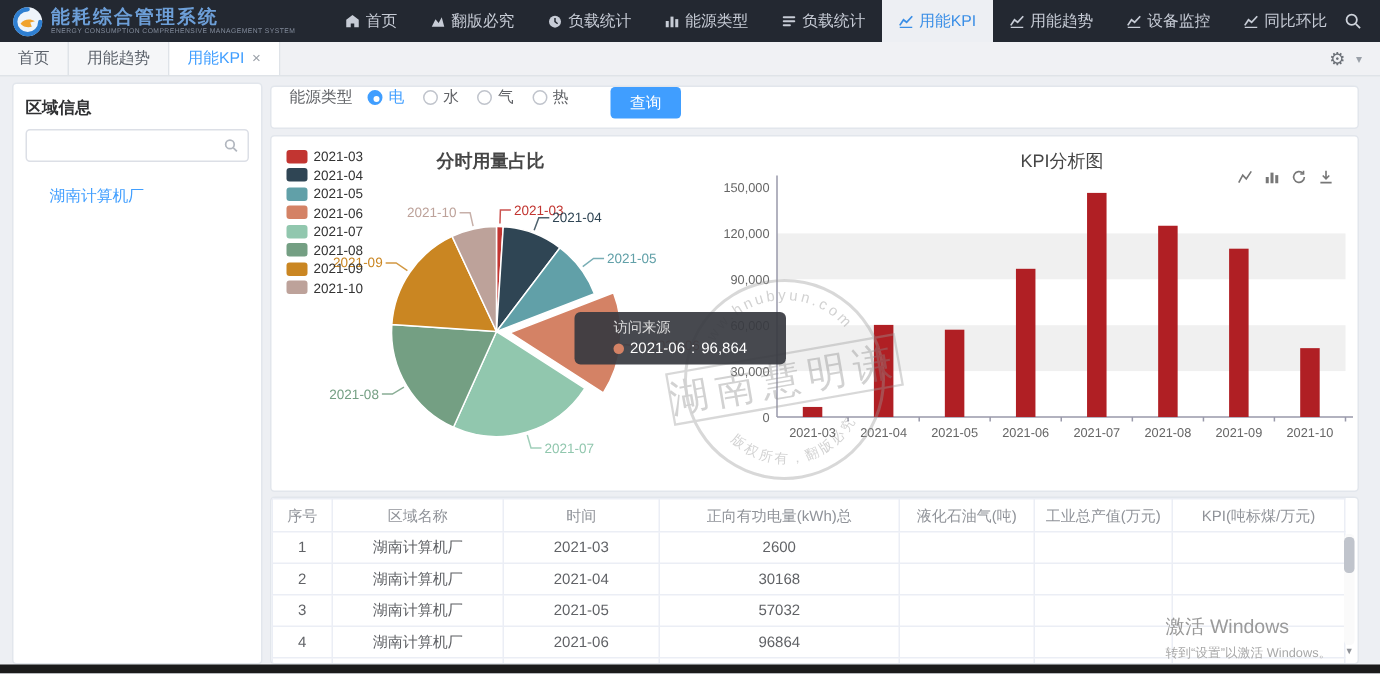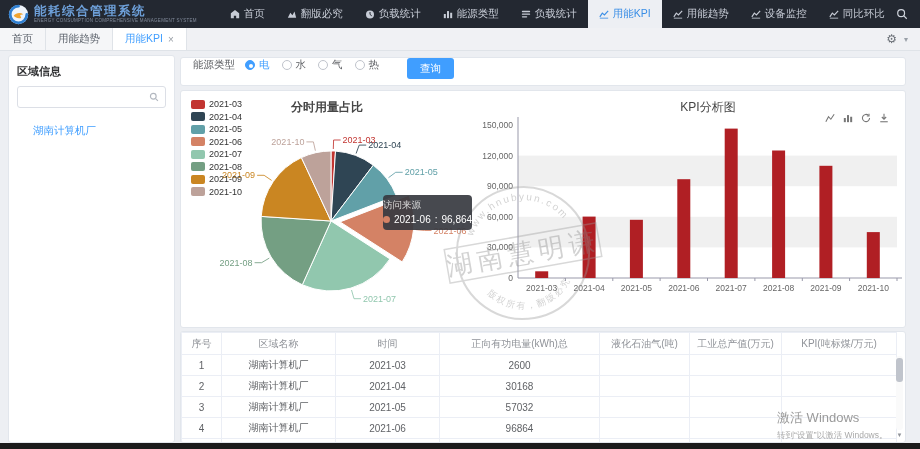--- a/index.html
+++ b/index.html
@@ -53,21 +53,21 @@
 .legend-item{display:flex;align-items:center;gap:4px;cursor:pointer}
 .legend-swatch{width:14px;height:9px;border-radius:2px}
 .legend-label{font-size:9px;color:#333}
 .pie-svg{position:absolute;left:0;top:0;width:330px;height:238px}
 .bar-title{position:absolute;left:330px;right:0;top:8px;text-align:center;font-size:12px;font-weight:normal;color:#464646}
 .toolbox{position:absolute;right:16px;top:22px;display:flex;gap:8px;color:#777;z-index:3}
 .toolbox span{cursor:pointer}
 .toolbox svg{width:11px;height:11px;color:#777}
 .bar-svg{position:absolute;left:280px;top:24px;width:446px;height:190px}
 
-.tooltip{position:absolute;left:383px;top:195px;background:rgba(55,58,64,.92);border-radius:4px;padding:4px 0 5px;z-index:9;pointer-events:none}
+.tooltip{position:absolute;left:383px;top:208px;background:rgba(55,58,64,.92);border-radius:4px;padding:4px 26px 5px;z-index:9;pointer-events:none}
 .tt-title{font-size:9.5px;color:#ddd}
 .tt-row{margin-top:2px;font-size:10px;color:#fff;display:flex;align-items:center;gap:4px;white-space:nowrap}
 .tt-dot{width:7px;height:7px;border-radius:50%;background:#d48265}
 
 .wmark{position:absolute;left:418px;top:168px;z-index:8;pointer-events:none;opacity:.38}
 
 .tablewrap{left:180px;top:331px;width:726px;height:112px;overflow:hidden;z-index:2}
 .data-table{width:716px;border-collapse:collapse;font-size:10px;color:#606266;table-layout:fixed}
 .data-table th{font-weight:normal;color:#909399;border:1px solid #ebeef5;height:22px;background:#fff;white-space:nowrap;overflow:hidden}
 .data-table td{border:1px solid #ebeef5;height:21px;text-align:center;white-space:nowrap;overflow:hidden}

